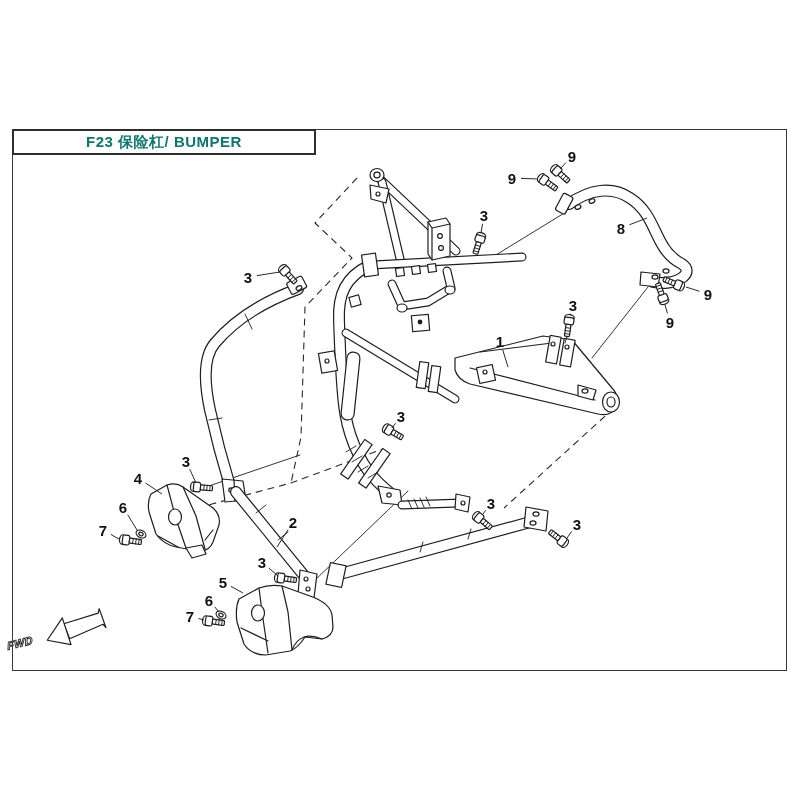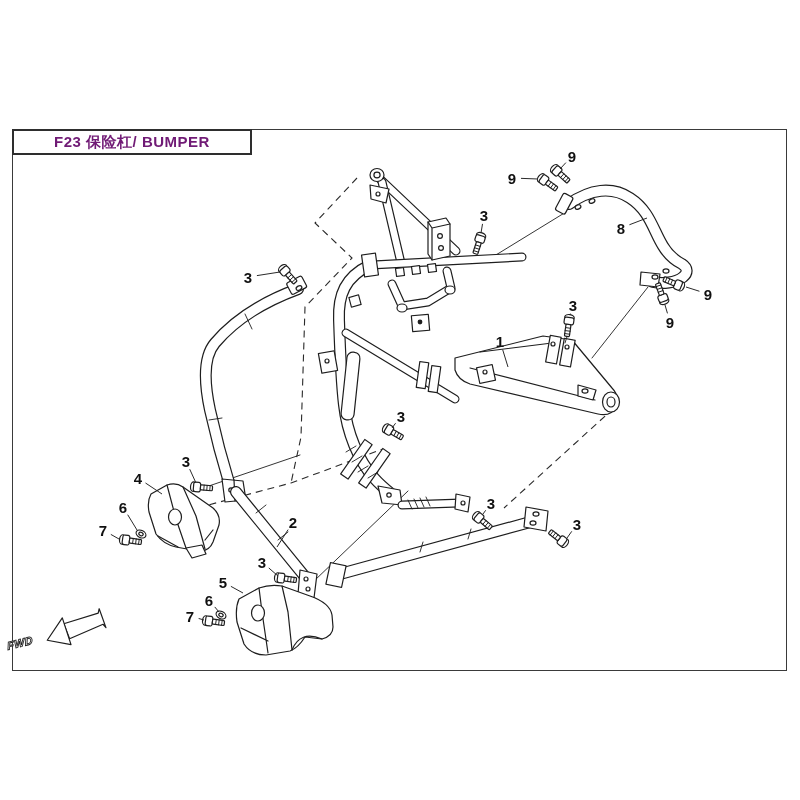--- a/index.html
+++ b/index.html
@@ -1,23 +1,23 @@
 <!DOCTYPE html>
 <html><head>
 <meta charset="utf-8">
 <style>
   html,body{margin:0;padding:0;background:#fff;}
   .stage{position:relative;width:800px;height:800px;background:#fff;overflow:hidden;
          font-family:"Liberation Sans","DejaVu Sans",sans-serif;}
   .page-border{position:absolute;left:12px;top:129px;width:775px;height:542px;
                border:1.6px solid #3a3a3a;box-sizing:border-box;background:#fff;}
-  .title-box{position:absolute;left:12px;top:129px;width:240px;height:26px;
+  .title-box{position:absolute;left:12px;top:129px;width:304px;height:26px;
              border:2px solid #2e2e2e;box-sizing:border-box;background:#fff;
              display:flex;align-items:center;justify-content:center;
-             font-size:15px;font-weight:bold;color:#701a75;letter-spacing:.5px;white-space:nowrap;}
+             font-size:15px;font-weight:bold;color:#0f766e;letter-spacing:.5px;white-space:nowrap;}
   svg.diagram{position:absolute;left:0;top:0;}
   
   .t-o{fill:none;stroke:#1e1e1e;stroke-width:12;stroke-linecap:round;stroke-linejoin:round;}
   .t-i{fill:none;stroke:#ffffff;stroke-width:9.6;stroke-linecap:round;stroke-linejoin:round;}
   .s-o{fill:none;stroke:#1e1e1e;stroke-width:9;stroke-linecap:round;stroke-linejoin:round;}
   .s-i{fill:none;stroke:#ffffff;stroke-width:6.6;stroke-linecap:round;stroke-linejoin:round;}
   .pf{fill:#fff;stroke:#1e1e1e;stroke-width:1.2;stroke-linejoin:round;}
   .ln{fill:none;stroke:#1e1e1e;stroke-width:1.2;stroke-linejoin:round;stroke-linecap:round;}
   .thin{stroke-width:.9;}
   .dash{fill:none;stroke:#2a2a2a;stroke-width:1.1;stroke-dasharray:7 5;}

